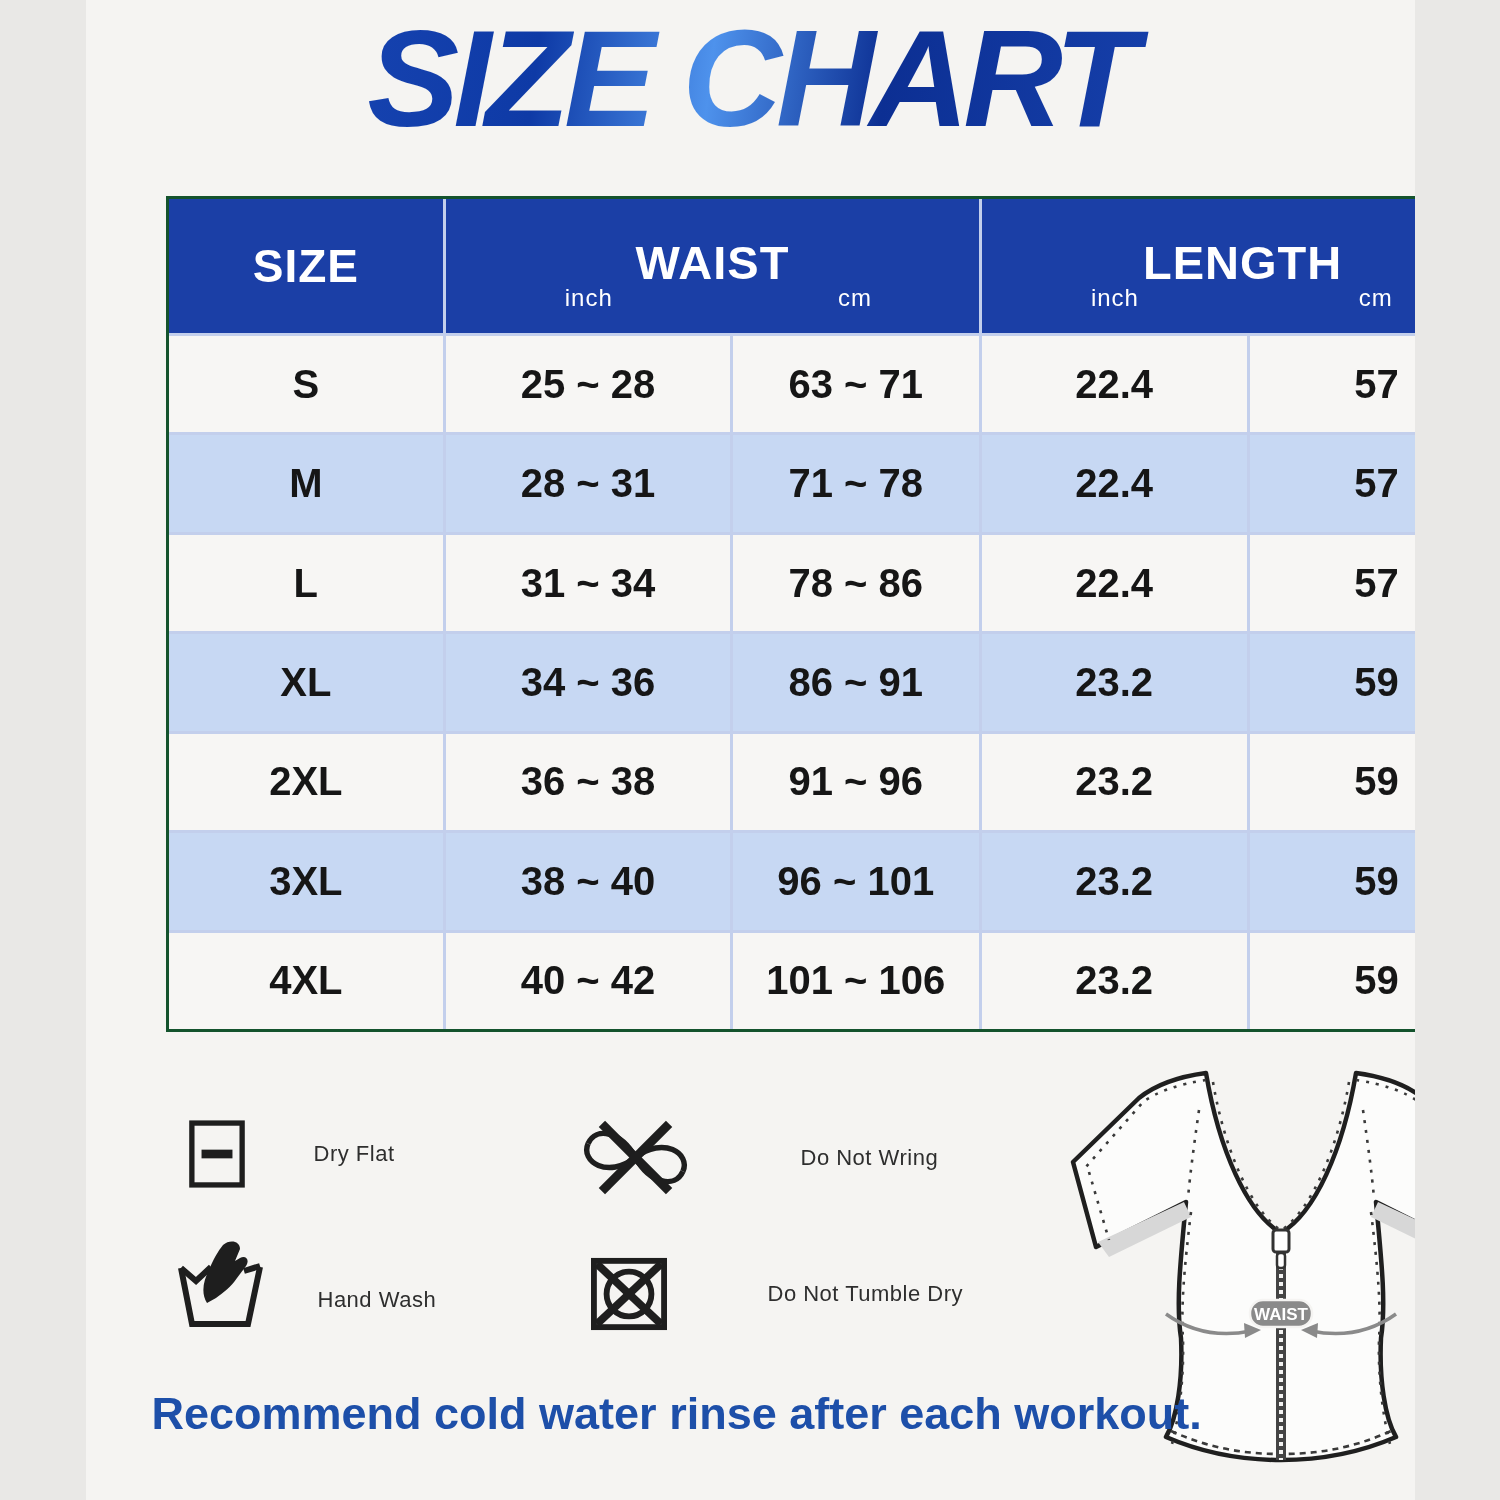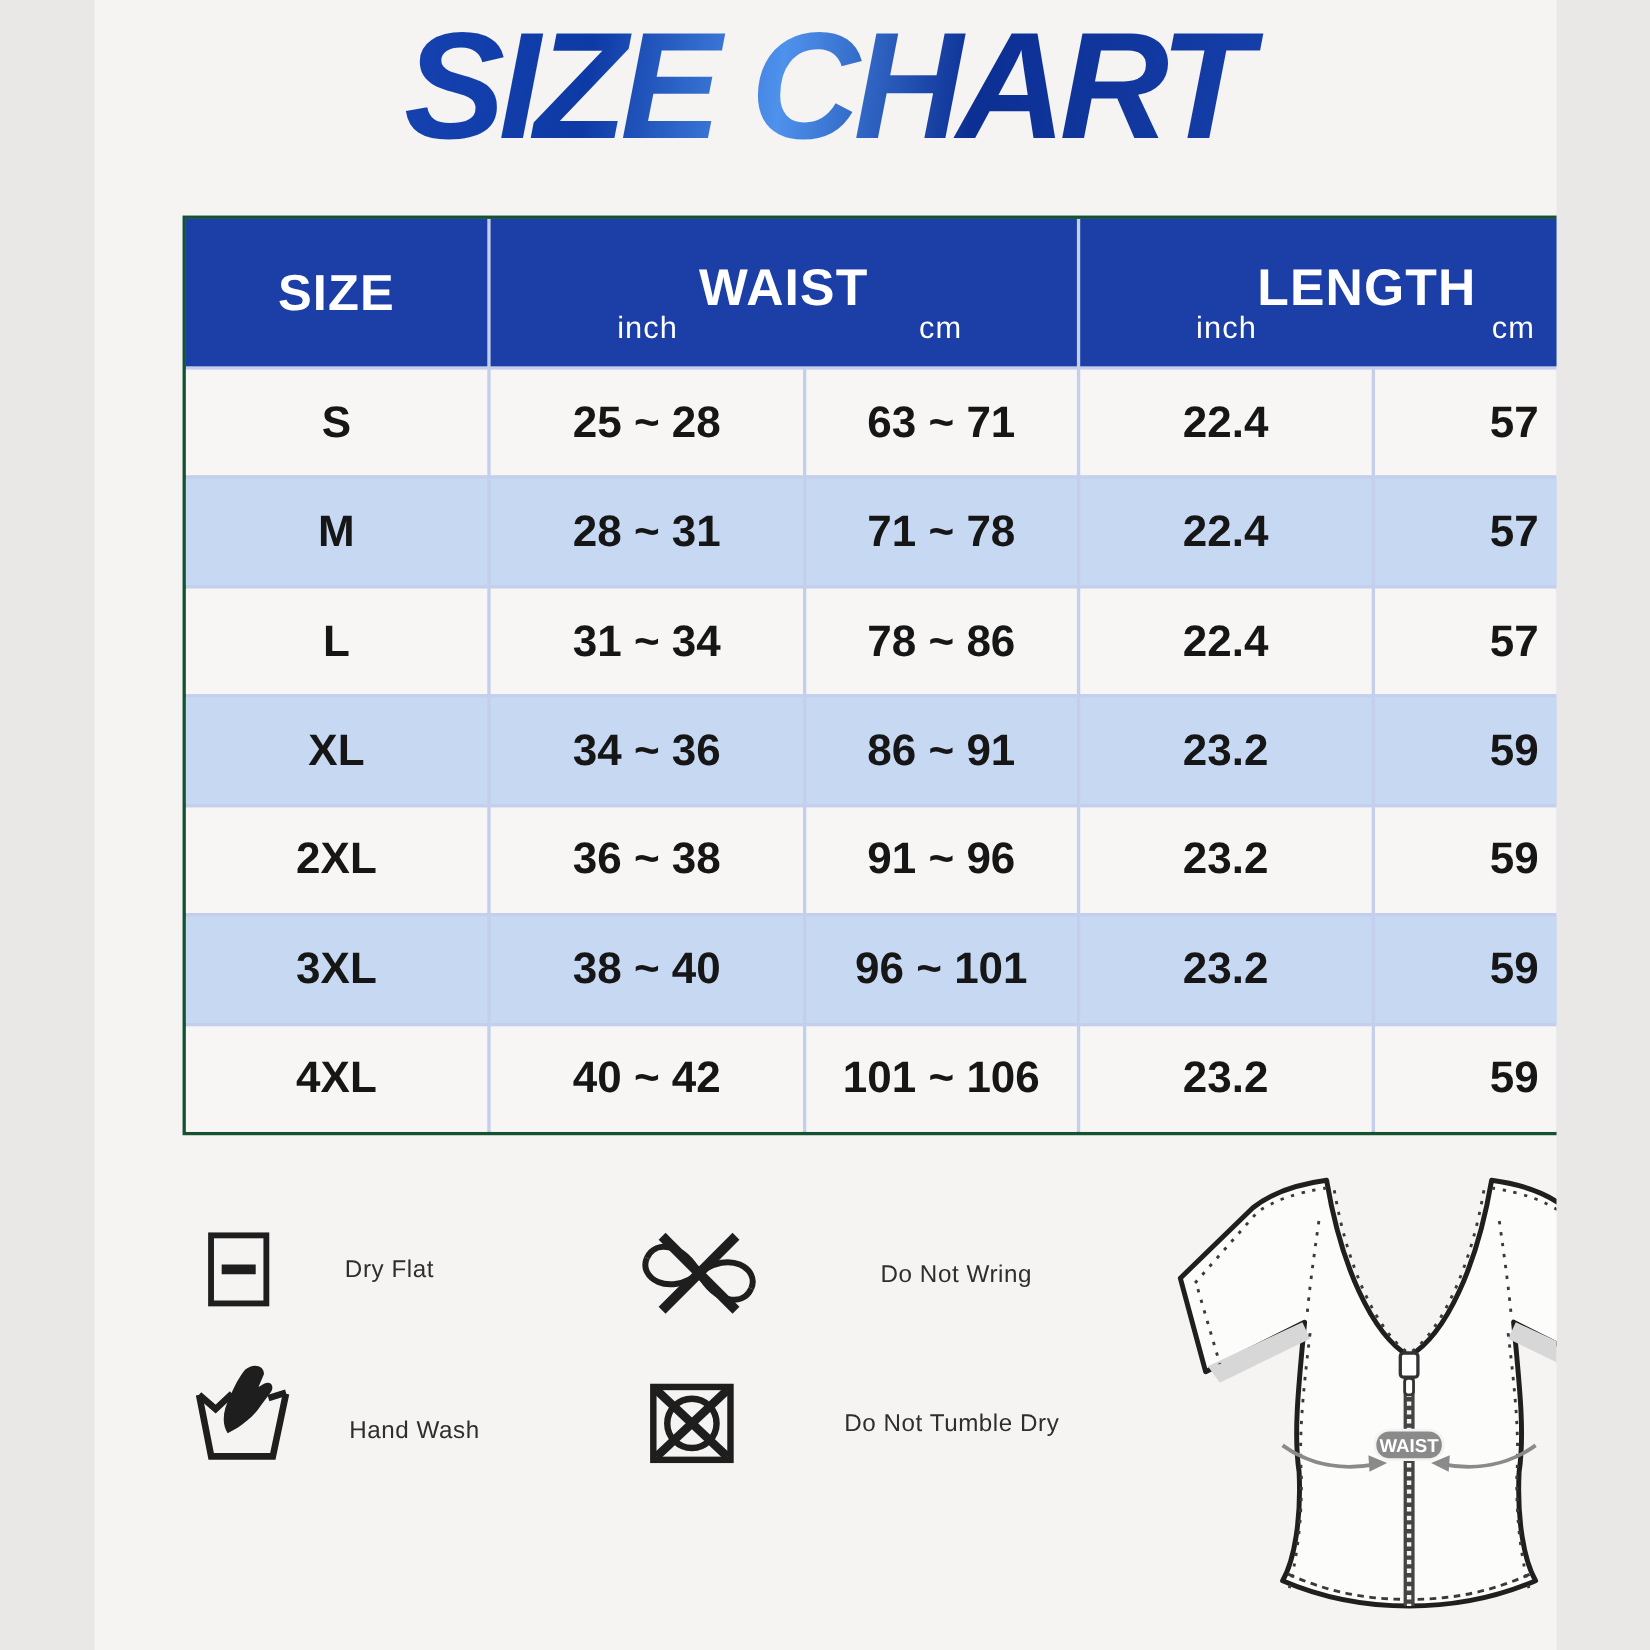--- a/index.html
+++ b/index.html
@@ -39,21 +39,21 @@
   }
   .th-group{display:flex;flex-direction:column;justify-content:center;}
   .th-waist{grid-column:2 / 4;}
   .th-length{grid-column:4 / 6;}
   .group-label{
     text-align:center;font-size:47px;font-weight:bold;letter-spacing:1px;margin-top:14px;
   }
   .units{display:grid;width:100%;margin-top:-6px;}
   .units-waist{grid-template-columns:287fr 249fr;}
   .units-length{grid-template-columns:268fr 257fr;}
-  .unit{text-align:center;font-size:28px;font-weight:normal;letter-spacing:1px;}
+  .unit{text-align:center;font-size:24px;font-weight:normal;letter-spacing:1px;}
 
   .cell{
     display:flex;align-items:center;justify-content:center;
     font-size:40px;font-weight:bold;color:#161616;background:#f7f6f4;
     letter-spacing:0px;
   }
   .row-alt{background:#c7d8f3;}
 
   
   .care-item{position:absolute;display:flex;align-items:center;}
@@ -243,14 +243,15 @@
       <polygon points="442,28 434,52 450,52" fill="#8f8f8f"></polygon>
       <polygon points="442,410 434,386 450,386" fill="#8f8f8f"></polygon>
     </g>
 
     <g>
       <rect x="402" y="204" width="80" height="30" rx="14" fill="#8a8a8a" stroke="#f5f4f2" stroke-width="2.5"></rect>
       <text class="badge-text" x="442" y="225" text-anchor="middle" font-size="17">LENGTH</text>
     </g>
   </svg>
 
+  <div class="footnote">Recommend cold water rinse after each workout.</div>
 
 </div>
 
 </body></html>

